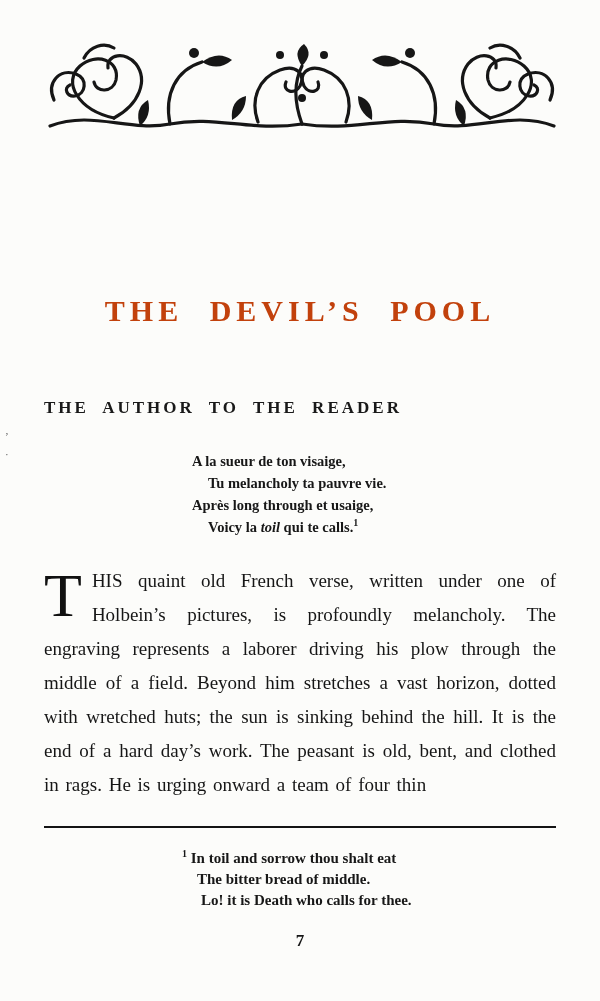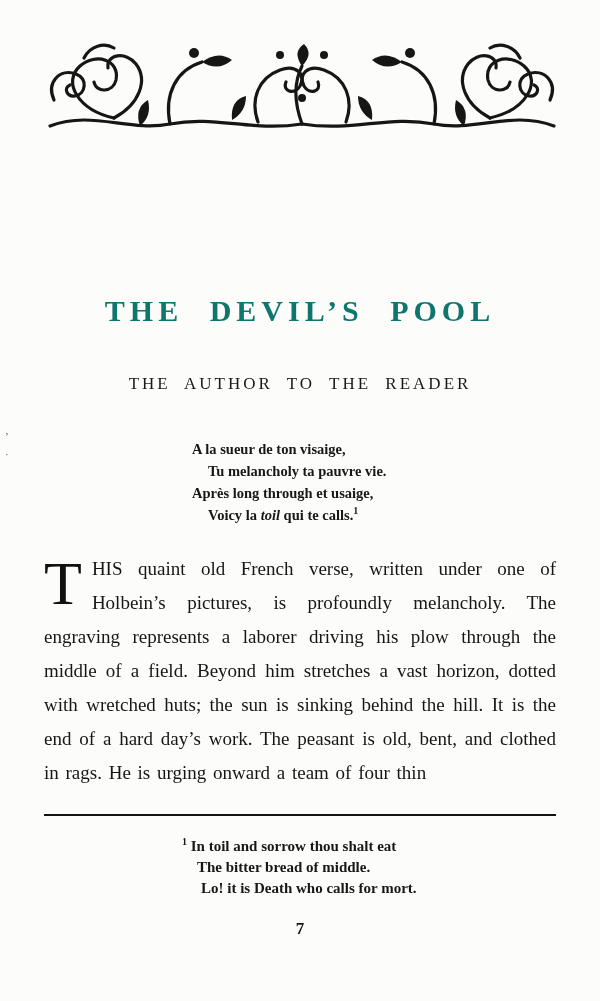--- a/index.html
+++ b/index.html
@@ -17,34 +17,34 @@
 
   .ornament-wrap { text-align: center; padding-top: 38px; }
 
   .title {
     margin-top: 148px;
     text-align: center;
     font-size: 30px;
     font-weight: 600;
     letter-spacing: 5px;
     word-spacing: 14px;
-    color: #0f766e;
+    color: #c2410c;
   }
   .subtitle {
-    margin-top: 46px;
-    text-align: center;
+    margin-top: 70px;
+    text-align: left;
     font-size: 17px;
-    font-weight: normal;
+    font-weight: bold;
     letter-spacing: 3px;
     word-spacing: 7px;
     color: #191919;
   }
 
   .epigraph {
-    margin-top: 44px;
+    margin-top: 32px;
     margin-left: 148px;
     font-size: 14.5px;
     font-weight: bold;
     line-height: 22px;
     color: #171717;
   }
   .epigraph .indent { padding-left: 16px; }
   .epigraph .it { font-style: italic; }
   sup.ref {
     font-size: 10px;
@@ -152,21 +152,21 @@
 
   <p class="body-text"><span class="drop-cap">T</span><span>HIS quaint old French verse, written under one of Holbein’s pictures, is profoundly melancholy. The engraving represents a laborer driving his plow through the middle of a field.  Beyond him stretches a vast horizon, dotted with wretched huts; the sun is sinking behind the hill.  It is the end of a hard day’s work.  The peasant is old, bent, and clothed in rags.  He is urging onward a team of four thin</span>
   </p>
 
   <hr class="footnote-rule">
 
   <div class="footnote">
     <div><sup class="ref">1</sup> <span>In toil and sorrow thou shalt eat</span>
     </div>
     <div class="ind-a">The bitter bread of middle.</div>
-    <div class="ind-c">Lo! it is Death who calls for mort.</div>
+    <div class="ind-c">Lo! it is Death who calls for thee.</div>
   </div>
 
   <div class="page-number">7</div>
 
 </div>
 
 <span class="scan-speck speck-1">’</span>
 <span class="scan-speck speck-2">·</span>
 
 </body></html>

